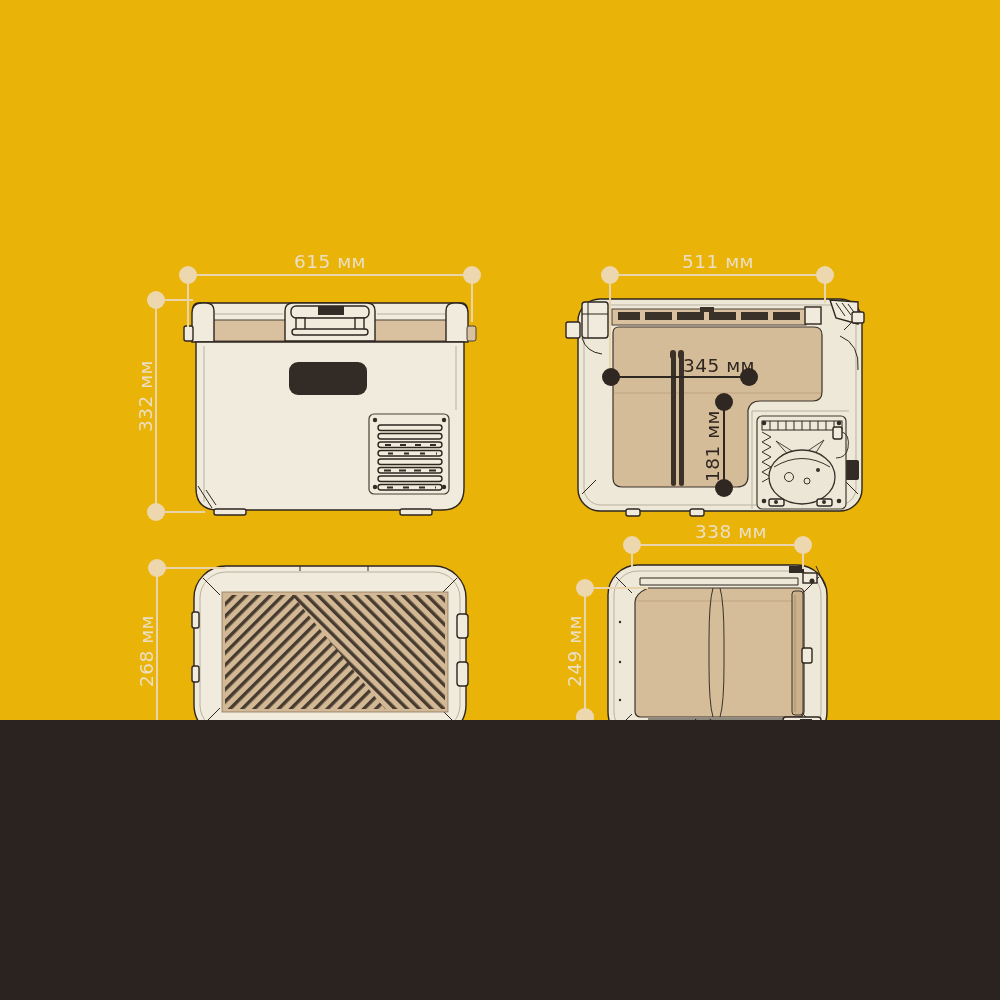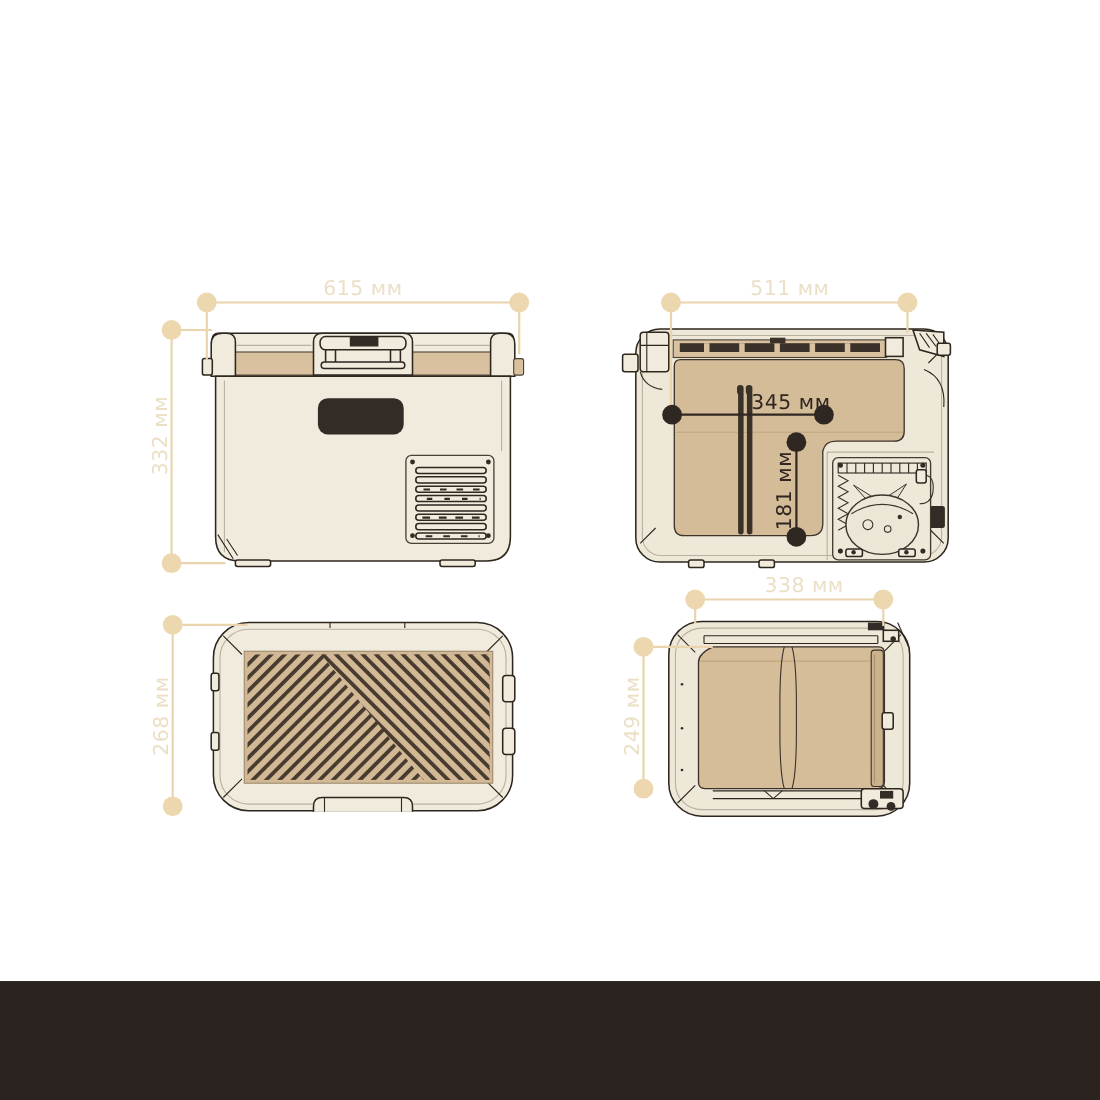--- a/index.html
+++ b/index.html
@@ -1,16 +1,16 @@
 <!DOCTYPE html>
 <html><head>
 <meta charset="utf-8">
 <style>
   html,body{margin:0;padding:0;background:#2b2320;}
-  .canvas{position:relative;width:1000px;height:892px;background:#ffffff;overflow:hidden;
+  .canvas{position:relative;width:1000px;height:720px;background:#eab308;overflow:hidden;
           font-family:"DejaVu Sans","Liberation Sans",sans-serif;}
   .canvas svg{position:absolute;left:0;top:0;}
   
   .cream{fill:#f0ebdc;stroke:#2e261f;stroke-width:1.4;}
   .cream2{fill:#eee8d8;stroke:#2e261f;stroke-width:1.4;}
   .tan{fill:#d9c09e;stroke:#4a4034;stroke-width:1;}
   .tanp{fill:#d6bd9a;stroke:#3a322a;stroke-width:1.2;}
   .dk{fill:#332b25;stroke:none;}
   .ln{stroke:#2e261f;stroke-width:1;fill:none;}
   .ln2{stroke:#3a3129;stroke-width:1;fill:none;}

